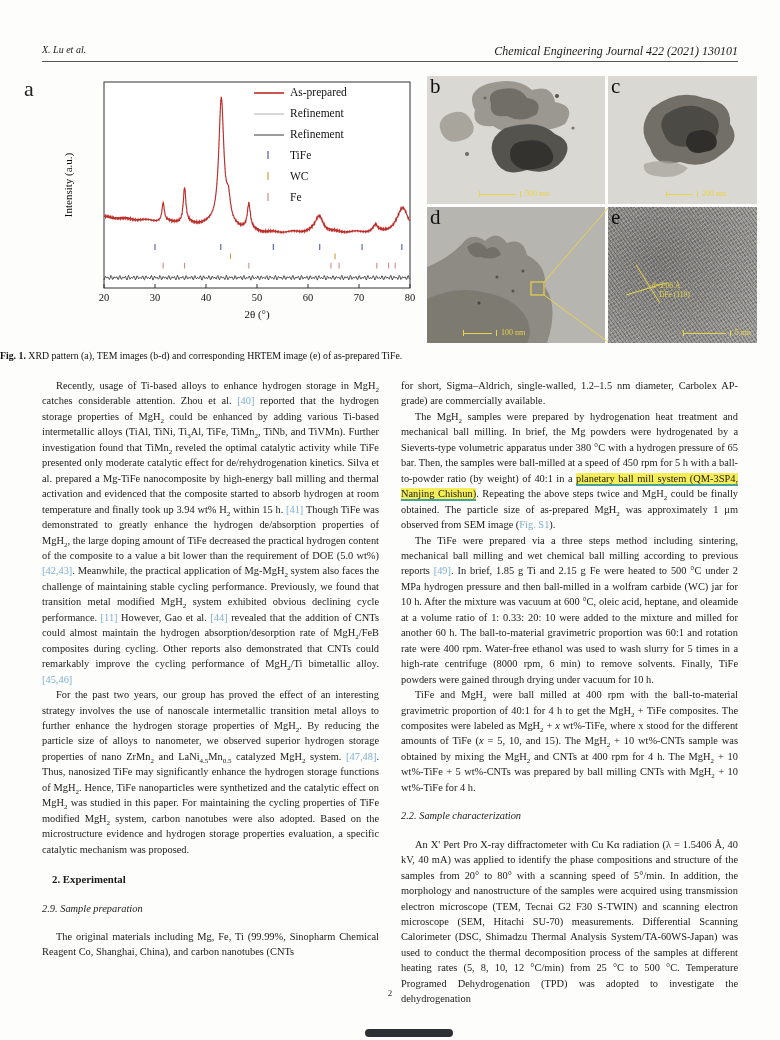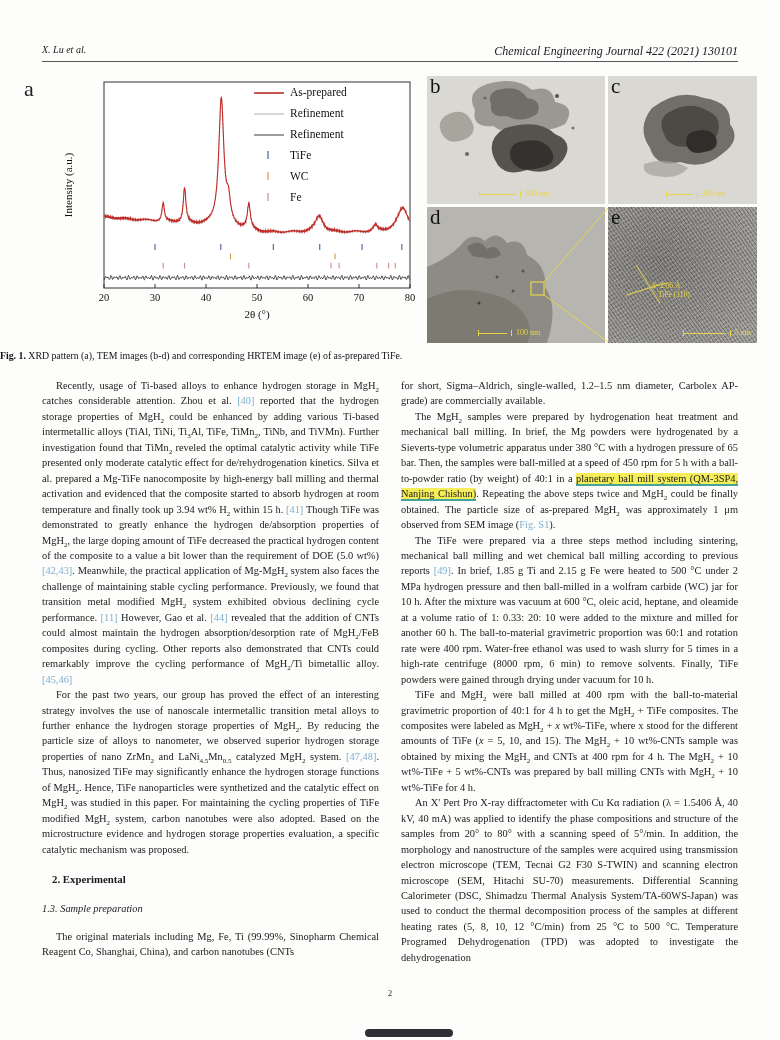--- a/index.html
+++ b/index.html
@@ -145,21 +145,21 @@
       <span class="plabel">d</span>
       <svg width="178" height="136" viewBox="0 0 178 136">
         <path d="M0 136 L0 60 Q20 52 34 38 Q44 24 58 34 Q70 22 80 36 Q96 30 100 48 Q120 58 118 80 Q132 100 120 136 Z" fill="#8d8b84"></path>
         <path d="M0 136 L0 92 Q30 78 60 86 Q90 92 100 112 Q106 126 100 136 Z" fill="#7a786f" opacity="0.9"></path>
         <path d="M40 40 Q52 30 60 42 Q70 36 74 48 Q64 54 54 50 Q44 52 40 40Z" fill="#6b6962" opacity="0.8"></path>
         <circle cx="70" cy="70" r="1.5" fill="#55534d"></circle>
           <circle cx="86" cy="84" r="1.5" fill="#55534d"></circle>
         <circle cx="52" cy="96" r="1.5" fill="#44423e"></circle>
           <circle cx="96" cy="64" r="1.5" fill="#55534d"></circle>
       </svg>
-      <div class="scalebar" style="left:51px;text-align:center;"><span class="cap"></span><span class="bar" style="width:26px;"></span><span class="cap" style="margin-right:4px;"></span><span>100 nm</span></div>
+      <div class="scalebar" style="left:36px;text-align:center;"><span class="cap"></span><span class="bar" style="width:26px;"></span><span class="cap" style="margin-right:4px;"></span><span>100 nm</span></div>
     </div>
 
     <div class="tem" id="p-e">
       <span class="plabel">e</span>
       <div class="e-annot">
         <div>d=2.06 Å</div>
         <div style="margin-left:6px;">TiFe (110)</div>
       </div>
       <svg width="149" height="136" viewBox="0 0 149 136" style="position:absolute;left:0;top:0;">
         <line x1="28" y1="58" x2="52" y2="96" stroke="#e8d44a" stroke-width="1"></line>
@@ -175,25 +175,26 @@
     </svg>
   </div>
 </div>
 
 <div class="caption"><b>Fig. 1.</b><span> XRD pattern (a), TEM images (b-d) and corresponding HRTEM image (e) of as-prepared TiFe.</span></div>
 
 <div class="col col-left" id="col-left">
     <p class="indent"><span>Recently, usage of Ti-based alloys to enhance hydrogen storage in MgH</span><sub>2</sub><span> catches considerable attention. Zhou et al. </span><span class="c">[40]</span><span> reported that the hydrogen storage properties of MgH</span><sub>2</sub><span> could be enhanced by adding various Ti-based intermetallic alloys (TiAl, TiNi, Ti</span><sub>3</sub><span>Al, TiFe, TiMn</span><sub>2</sub><span>, TiNb, and TiVMn). Further investigation found that TiMn</span><sub>2</sub><span> reveled the optimal catalytic activity while TiFe presented only moderate catalytic effect for de/rehydrogenation kinetics. Silva et al. prepared a Mg-TiFe nanocomposite by high-energy ball milling and thermal activation and evidenced that the composite started to absorb hydrogen at room temperature and finally took up 3.94 wt% H</span><sub>2</sub><span> within 15 h. </span><span class="c">[41]</span><span> Though TiFe was demonstrated to greatly enhance the hydrogen de/absorption properties of MgH</span><sub>2</sub><span>, the large doping amount of TiFe decreased the practical hydrogen content of the composite to a value a bit lower than the requirement of DOE (5.0 wt%) </span><span class="c">[42,43]</span><span>. Meanwhile, the practical application of Mg-MgH</span><sub>2</sub><span> system also faces the challenge of maintaining stable cycling performance. Previously, we found that transition metal modified MgH</span><sub>2</sub><span> system exhibited obvious declining cycle performance. </span><span class="c">[11]</span><span> However, Gao et al. </span><span class="c">[44]</span><span> revealed that the addition of CNTs could almost maintain the hydrogen absorption/desorption rate of MgH</span><sub>2</sub><span>/FeB composites during cycling. Other reports also demonstrated that CNTs could remarkably improve the cycling performance of MgH</span><sub>2</sub><span>/Ti bimetallic alloy. </span><span class="c">[45,46]</span></p>
     <p class="indent"><span>For the past two years, our group has proved the effect of an interesting strategy involves the use of nanoscale intermetallic transition metal alloys to further enhance the hydrogen storage properties of MgH</span><sub>2</sub><span>. By reducing the particle size of alloys to nanometer, we observed superior hydrogen storage properties of nano ZrMn</span><sub>2</sub><span> and LaNi</span><sub>4.5</sub><span>Mn</span><sub>0.5</sub><span> catalyzed MgH</span><sub>2</sub><span> system. </span><span class="c">[47,48]</span><span>. Thus, nanosized TiFe may significantly enhance the hydrogen storage functions of MgH</span><sub>2</sub><span>. Hence, TiFe nanoparticles were synthetized and the catalytic effect on MgH</span><sub>2</sub><span> was studied in this paper. For maintaining the cycling properties of TiFe modified MgH</span><sub>2</sub><span> system, carbon nanotubes were also adopted. Based on the microstructure evidence and hydrogen storage properties evaluation, a specific catalytic mechanism was proposed.</span></p>
     <h2>2. Experimental</h2>
-    <h3>1.3. Sample preparation</h3>
+    <h3>2.9. Sample preparation</h3>
     <p class="indent"><span>The original materials including Mg, Fe, Ti (99.99%, Sinopharm Chemical Reagent Co, Shanghai, China), and carbon nanotubes (CNTs</span></p>
   </div>
 <div class="col col-right" id="col-right">
     <p><span>for short, Sigma–Aldrich, single-walled, 1.2–1.5 nm diameter, Carbolex AP-grade) are commercially available.</span></p>
     <p class="indent"><span>The MgH</span><sub>2</sub><span> samples were prepared by hydrogenation heat treatment and mechanical ball milling. In brief, the Mg powders were hydrogenated by a Sieverts-type volumetric apparatus under 380 °C with a hydrogen pressure of 65 bar. Then, the samples were ball-milled at a speed of 450 rpm for 5 h with a ball-to-powder ratio (by weight) of 40:1 in a </span><span class="h">planetary ball mill system (QM-3SP4, Nanjing Chishun)</span><span>. Repeating the above steps twice and MgH</span><sub>2</sub><span> could be finally obtained. The particle size of as-prepared MgH</span><sub>2</sub><span> was approximately 1 μm observed from SEM image (</span><span class="c">Fig. S1</span><span>).</span></p>
     <p class="indent"><span>The TiFe were prepared via a three steps method including sintering, mechanical ball milling and wet chemical ball milling according to previous reports </span><span class="c">[49]</span><span>. In brief, 1.85 g Ti and 2.15 g Fe were heated to 500 °C under 2 MPa hydrogen pressure and then ball-milled in a wolfram carbide (WC) jar for 10 h. After the mixture was vacuum at 600 °C, oleic acid, heptane, and oleamide at a volume ratio of 1: 0.33: 20: 10 were added to the mixture and milled for another 60 h. The ball-to-material gravimetric proportion was 60:1 and rotation rate were 400 rpm. Water-free ethanol was used to wash slurry for 5 times in a high-rate centrifuge (8000 rpm, 6 min) to remove solvents. Finally, TiFe powders were gained through drying under vacuum for 10 h.</span></p>
     <p class="indent"><span>TiFe and MgH</span><sub>2</sub><span> were ball milled at 400 rpm with the ball-to-material gravimetric proportion of 40:1 for 4 h to get the MgH</span><sub>2</sub><span> + TiFe composites. The composites were labeled as MgH</span><sub>2</sub><span> + </span><span class="i">x</span><span> wt%-TiFe, where x stood for the different amounts of TiFe (</span><span class="i">x</span><span> = 5, 10, and 15). The MgH</span><sub>2</sub><span> + 10 wt%-CNTs sample was obtained by mixing the MgH</span><sub>2</sub><span> and CNTs at 400 rpm for 4 h. The MgH</span><sub>2</sub><span> + 10 wt%-TiFe + 5 wt%-CNTs was prepared by ball milling CNTs with MgH</span><sub>2</sub><span> + 10 wt%-TiFe for 4 h.</span></p>
+    <h3>2.2. Sample characterization</h3>
     <p class="indent"><span>An X' Pert Pro X-ray diffractometer with Cu Kα radiation (λ = 1.5406 Å, 40 kV, 40 mA) was applied to identify the phase compositions and structure of the samples from 20° to 80° with a scanning speed of 5°/min. In addition, the morphology and nanostructure of the samples were acquired using transmission electron microscope (TEM, Tecnai G2 F30 S-TWIN) and scanning electron microscope (SEM, Hitachi SU-70) measurements. Differential Scanning Calorimeter (DSC, Shimadzu Thermal Analysis System/TA-60WS-Japan) was used to conduct the thermal decomposition process of the samples at different heating rates (5, 8, 10, 12 °C/min) from 25 °C to 500 °C. Temperature Programed Dehydrogenation (TPD) was adopted to investigate the dehydrogenation</span></p>
   </div>
 
 <div class="pageno">2</div>
 <div class="bottom-bar"></div>
 
 </body></html>

